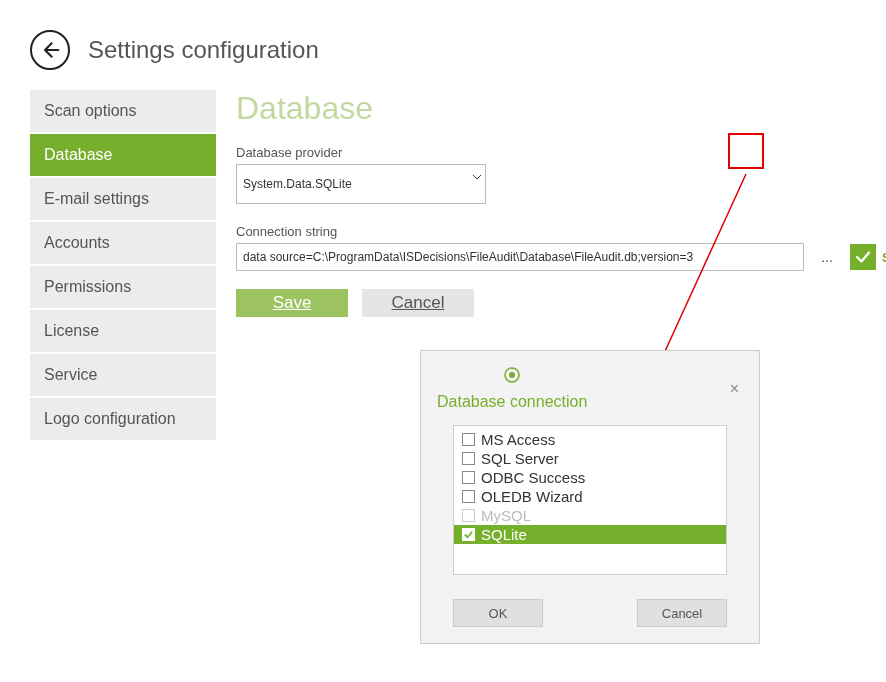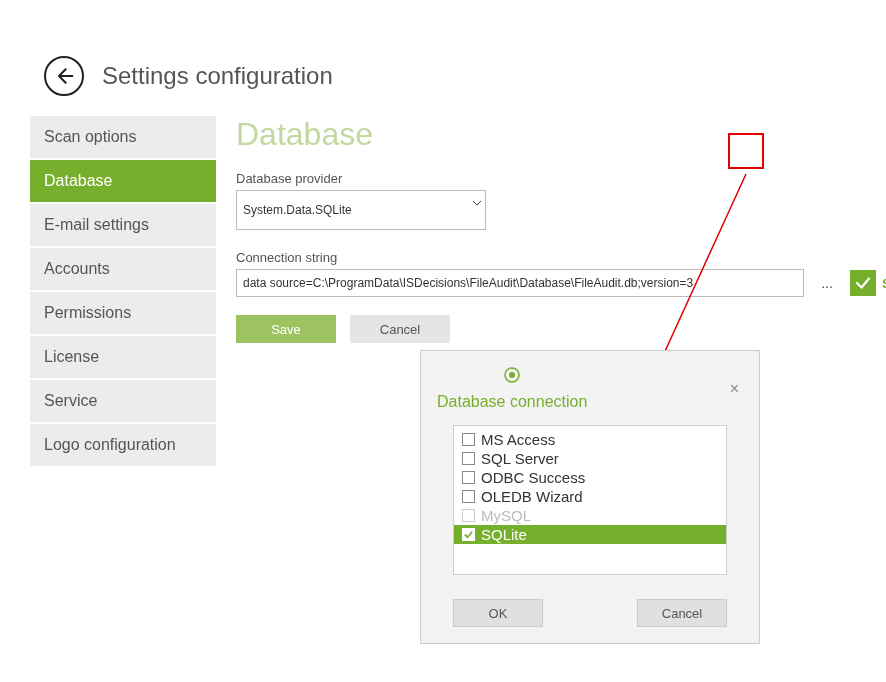--- a/index.html
+++ b/index.html
@@ -8,23 +8,22 @@
     background: #fff;
     color: #444;
     width: 886px;
     height: 682px;
     position: relative;
     overflow: hidden;
   }
   .header {
     display: flex;
     align-items: center;
-    padding: 30px 30px 20px 44px;
+    padding: 30px 30px 20px 30px;
     gap: 18px;
-    margin-top: 26px;
   }
   .back-btn {
     width: 40px; height: 40px;
     border: 2px solid #222;
     border-radius: 50%;
     display: flex;
     align-items: center;
     justify-content: center;
     cursor: pointer;
   }
@@ -138,27 +137,28 @@
     justify-content: center;
   }
   .check-badge svg { width: 18px; height: 18px; }
   .success-label {
     color: #76af2c;
     font-weight: 600;
     font-size: 13px;
   }
   .btn-row { display: flex; gap: 14px; }
   .btn {
-    width: 100px; height: 28px;
-    display: flex;
-    align-items: center;
-    justify-content: center;
-    font-size: 13px;
+    width: 112px; height: 28px;
+    display: flex;
+    align-items: center;
+    justify-content: center;
+    font-size: 17px;
     cursor: pointer;
     border: none;
+    text-decoration: underline;
   }
   .btn-primary { background: #9cc35f; color: #fff; }
   .btn-secondary { background: #e5e5e5; color: #555; }
 
   .popup {
     position: absolute;
     left: 420px;
     top: 350px;
     width: 340px;
     border: 1px solid #ccc;

